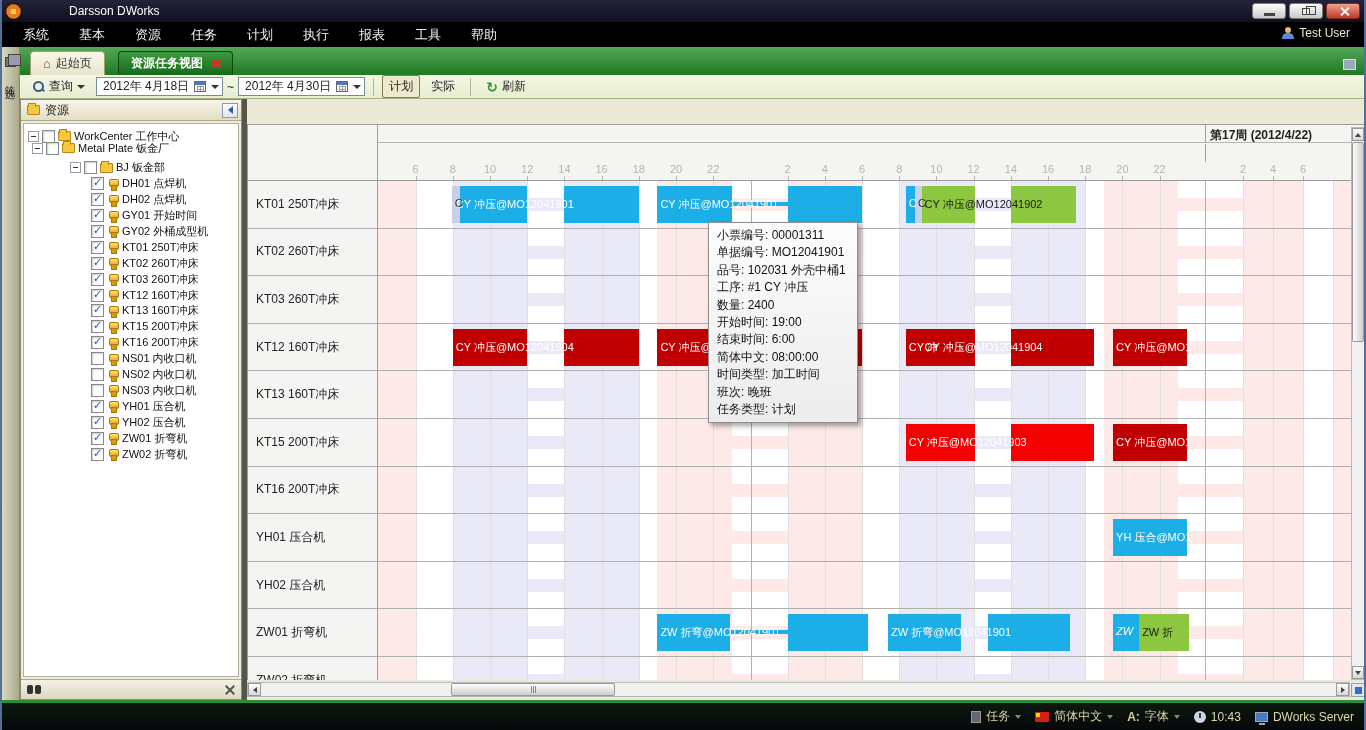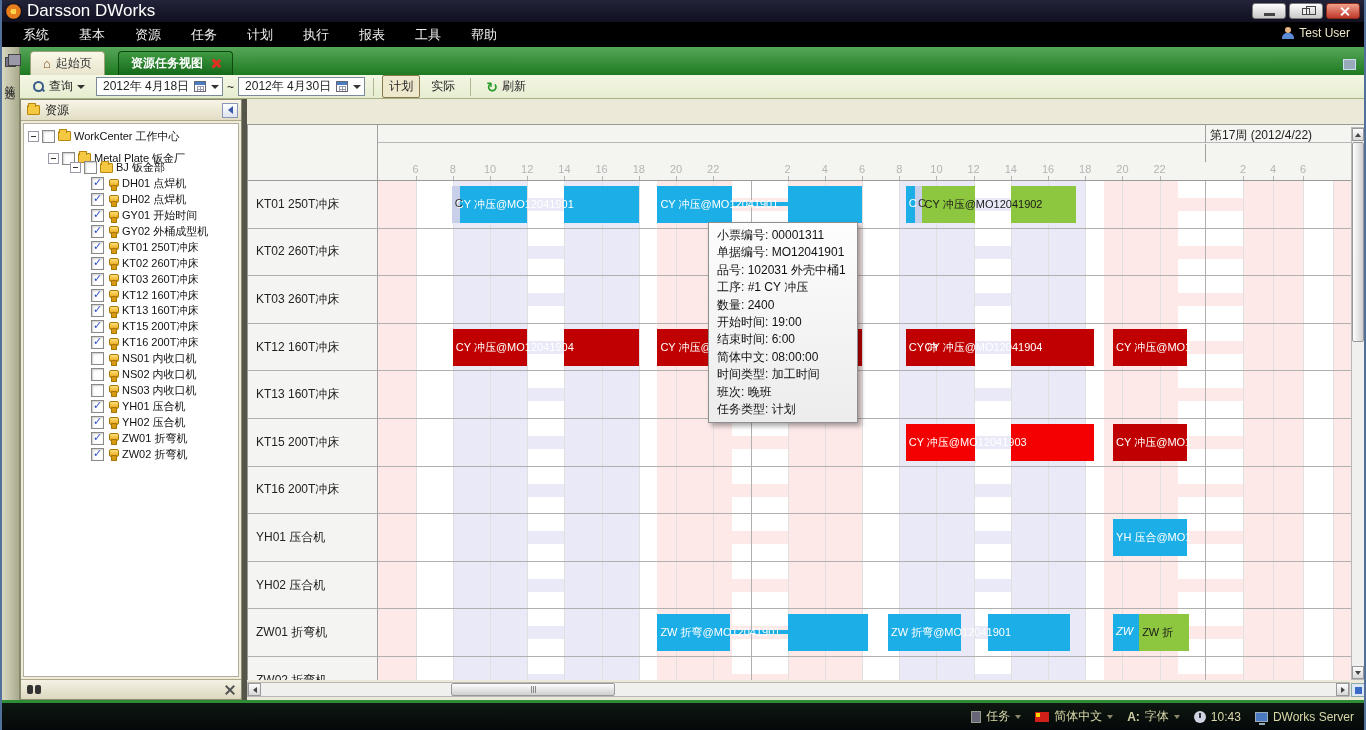--- a/index.html
+++ b/index.html
@@ -3,21 +3,21 @@
 <meta charset="utf-8">
 <style>
   html,body{margin:0;padding:0;background:#666;}
   *{box-sizing:border-box;font-family:"Liberation Sans","DejaVu Sans",sans-serif;}
   #app{position:relative;width:1366px;height:730px;background:#fff;overflow:hidden;
        border-left:2px solid #51719a;border-right:2px solid #51719a;}
   
   .titlebar{position:absolute;left:0;top:0;width:100%;height:22px;background:linear-gradient(#23233a,#101020);display:flex;align-items:center;}
   .applogo{width:15px;height:15px;margin:0 6px 0 4px;border-radius:50%;
            background:radial-gradient(circle at 50% 50%,#ffd24a 0 3px,#e87d1e 3px 7px,#b95f10 7px);box-shadow:0 0 2px #000;}
-  .apptitle{color:#fff;font-size:17px;}
+  .apptitle{color:#fff;font-size:12px;margin-left:42px;}
   .winbtns{position:absolute;right:4px;top:3px;display:flex;gap:3px;}
   .wbtn{width:34px;height:16px;border:1px solid #7a7a7a;border-radius:3px;background:linear-gradient(#fdfdfd,#c9c9c9);position:relative;cursor:pointer;}
   .wbtn.close{background:linear-gradient(#f0a08a,#c0392b);border-color:#8a2a1a;}
   .g-min{position:absolute;left:11px;top:9px;width:11px;height:3px;background:#444;}
   .g-res{position:absolute;left:12px;top:4px;width:8px;height:7px;border:1px solid #444;background:#eee;}
   .g-res:after{content:"";position:absolute;left:3px;top:-3px;width:8px;height:7px;border:1px solid #444;}
   .g-x{position:absolute;left:13px;top:3px;width:9px;height:9px;}
   .g-x:before,.g-x:after{content:"";position:absolute;left:4px;top:-1px;width:2px;height:11px;background:#fff;}
   .g-x:before{transform:rotate(45deg);} .g-x:after{transform:rotate(-45deg);}
   
@@ -81,21 +81,21 @@
   .splitter{position:absolute;left:240px;top:99px;width:5px;height:601px;background:#55554a;cursor:col-resize;}
   
   .ganttpanel{position:absolute;left:245px;top:99px;width:1121px;height:601px;background:#ece9d8;}
   .gtabs{position:absolute;left:0;top:2px;height:23px;display:flex;gap:2px;padding-left:2px;}
   .gtab{height:23px;padding:0 8px;display:flex;align-items:center;font-size:12px;border:1px solid #9a9a86;border-bottom:none;background:linear-gradient(#f0ecd8,#ddd8c2);color:#222;cursor:pointer;border-radius:2px 2px 0 0;}
   .gtab.active{background:#fff;outline:1px dotted #555;outline-offset:-3px;}
   .gheader{position:absolute;left:0;top:25px;width:1118px;height:57px;background:#f4f4f0;border:1px solid #9a9a9a;border-right:none;}
   .ghead-corner{position:absolute;left:0;top:0;width:130px;height:55px;background:#f4f4f0;border-right:1px solid #a0a0a0;}
   .htimeline{position:absolute;left:130px;top:0;width:974px;height:55px;overflow:hidden;}
   .weekrow{position:absolute;left:0;top:0;width:100%;height:18px;border-bottom:1px solid #b8b8b8;}
-  .weekcell{position:absolute;top:0;height:18px;border-left:1px solid #a0a0a0;font-size:12px;color:#222;padding:2px 0 0 4px;white-space:nowrap;}
+  .weekcell{position:absolute;top:0;height:18px;border-left:1px solid #a0a0a0;font-size:12px;color:#222;padding:2px 0 0 4px;white-space:nowrap;font-weight:bold;}
   .daycell{position:absolute;top:19px;height:18px;font-size:12px;color:#444;text-align:center;border-left:1px solid #a0a0a0;white-space:nowrap;overflow:visible;}
   .hourlbl{position:absolute;top:38px;height:14px;transform:translateX(-50%);font-size:11px;color:#b4b4b4;}
   .htick{position:absolute;bottom:0;width:1px;height:4px;background:#b4b4b4;}
   .gbody{position:absolute;left:0;top:82px;width:1104px;height:499px;background:#fff;overflow:hidden;border-left:1px solid #9a9a9a;}
   .rowhead{position:absolute;left:0;width:130px;background:#f4f4f2;border-right:1px solid #a0a0a0;border-bottom:1px solid #b0b0b0;display:flex;align-items:center;padding-left:8px;font-size:12px;color:#222;cursor:default;}
   .lane{position:absolute;left:130px;width:974px;border-bottom:1px solid #b0b0b0;overflow:hidden;background:#fff;}
   .band{position:absolute;top:0;height:100%;}
   .band.thin{top:17px;height:13px;}
   .bday{background:#e9e9f8;} .bnight{background:#fce9e8;}
   .gline{position:absolute;top:0;width:1px;height:100%;background:#e0e0e0;}
@@ -226,21 +226,21 @@
           <span></span>
         </span>
     </div>
     <div class="sp-tree" id="tree">
         <div class="titem" style="top: 4px; padding-left: 4px;">
           <div class="expander" style="position: relative;"></div>
           <div class="cbox"></div>
           <span class="foldericon"></span>
           <span>WorkCenter 工作中心</span>
         </div>
-        <div class="titem" style="top: 26px; padding-left: 24px;">
+        <div class="titem" style="top: 16px; padding-left: 8px;">
           <div class="expander" style="position: relative;"></div>
           <div class="cbox"></div>
           <span class="foldericon"></span>
           <span>Metal Plate 钣金厂</span>
         </div>
         <div class="titem" style="top: 35.8px; padding-left: 46px;">
           <div class="expander" style="position: relative;"></div>
           <div class="cbox"></div>
           <span class="foldericon"></span>
           <span>BJ 钣金部</span>

